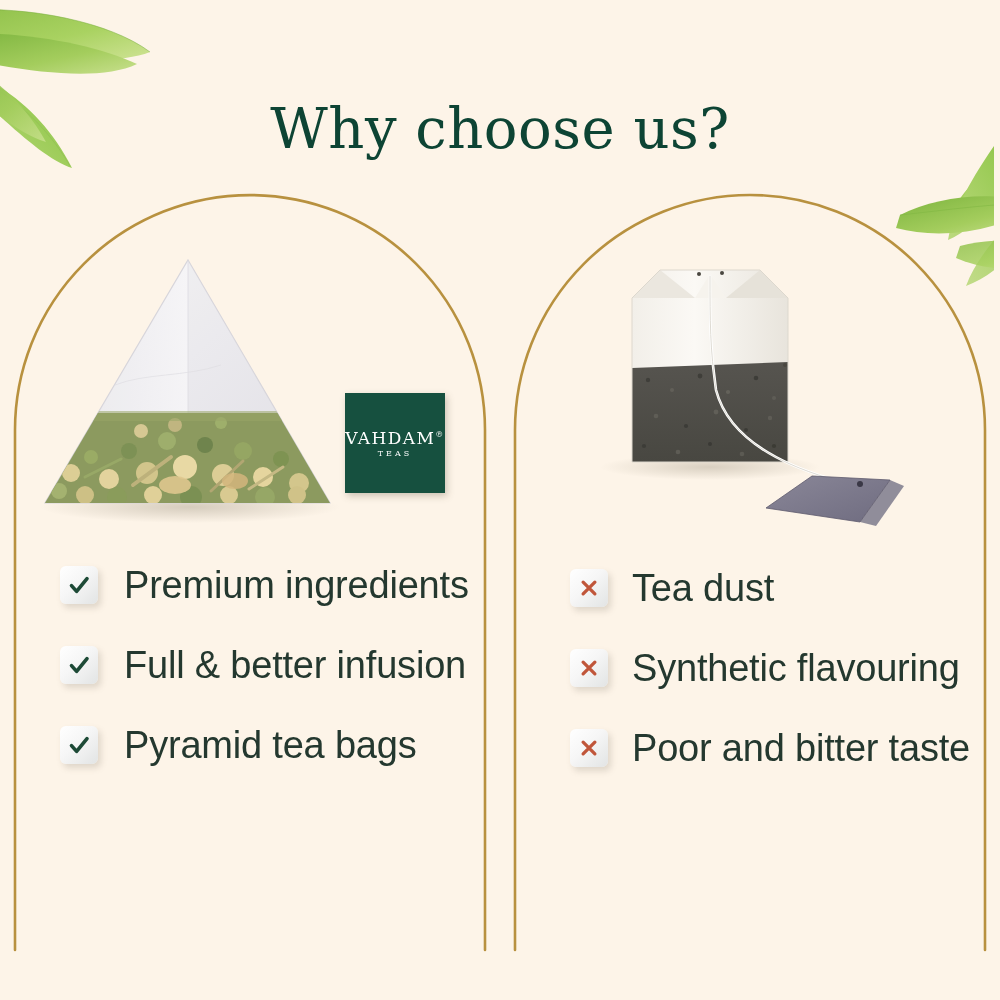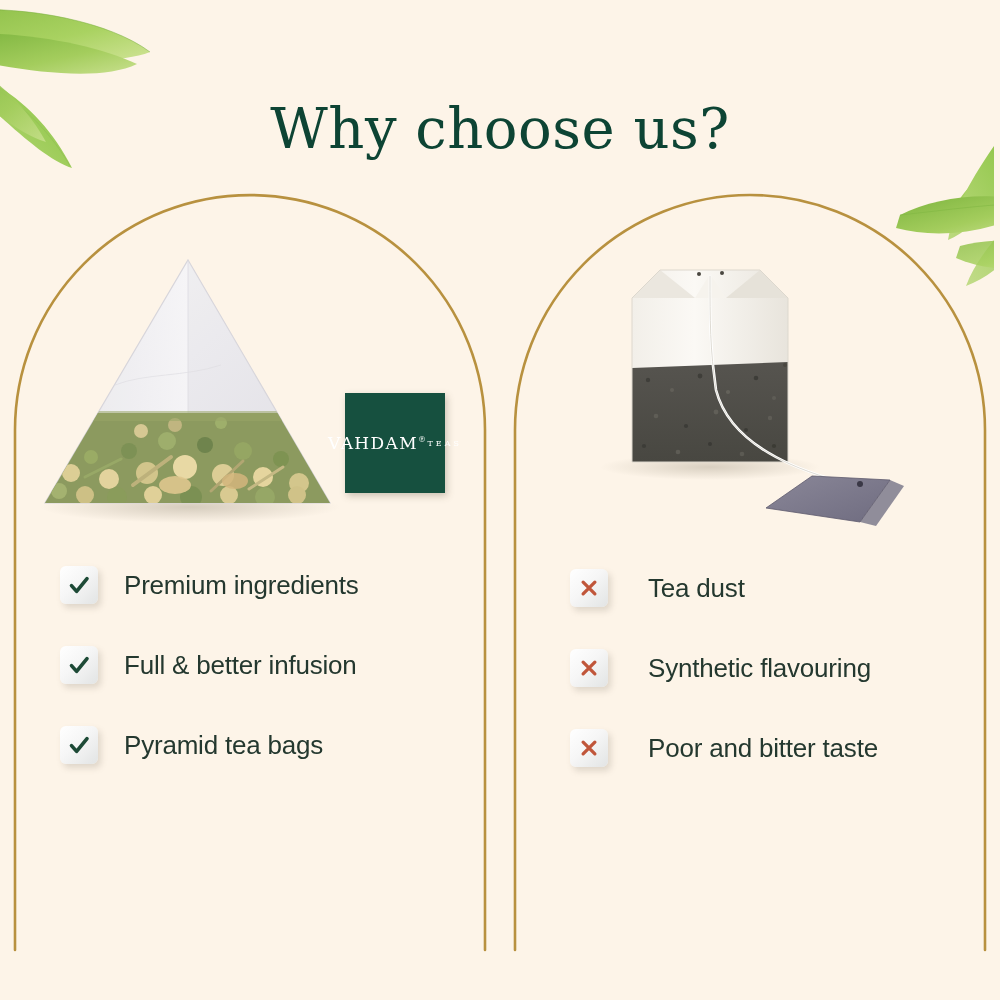--- a/index.html
+++ b/index.html
@@ -93,44 +93,45 @@
     border-radius: 6px;
     background: linear-gradient(135deg, #ffffff 0%, #f6f6f6 45%, #e2e4e4 100%);
     box-shadow: 3px 4px 6px rgba(120,110,95,0.22);
     display: flex;
     align-items: center;
     justify-content: center;
   }
   .mark-box svg { display: block; }
   .feature-label {
     margin-left: 26px;
-    font-size: 26px;
+    font-size: 38px;
     color: #24382f;
     letter-spacing: -0.2px;
     white-space: nowrap;
   }
-  .col-right .feature-label { margin-left: 40px; }
+  .col-right .feature-label { margin-left: 24px; }
 
   
   .pyramid-wrap {
     position: absolute;
     left: 10px;
     top: 55px;
     width: 400px;
     height: 290px;
   }
   .vahdam-tag {
     position: absolute;
     left: 330px;
     top: 203px;
     width: 100px;
     height: 100px;
     background: #16503f;
     box-shadow: 2px 3px 7px rgba(90,80,60,0.30);
     display: flex;
+    flex-direction: column;
     align-items: center;
     justify-content: center;
   }
   .vahdam-word {
     color: #ffffff;
     font-family: "DejaVu Serif", "Liberation Serif", serif;
     font-size: 17px;
     letter-spacing: 1.4px;
     position: relative;
   }

